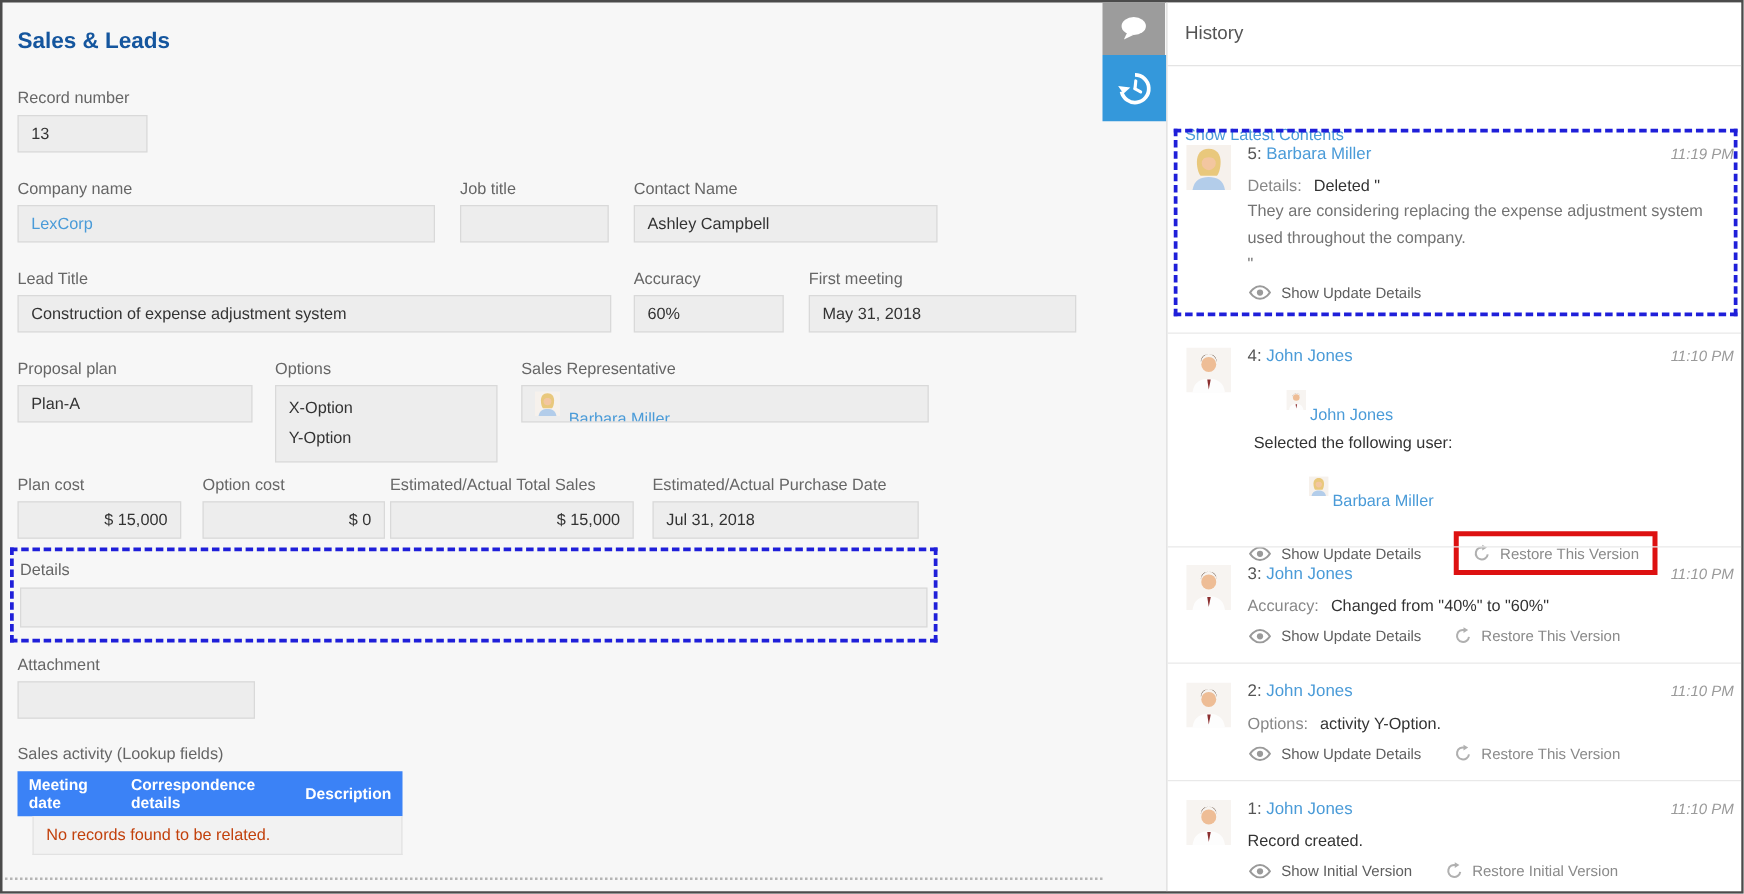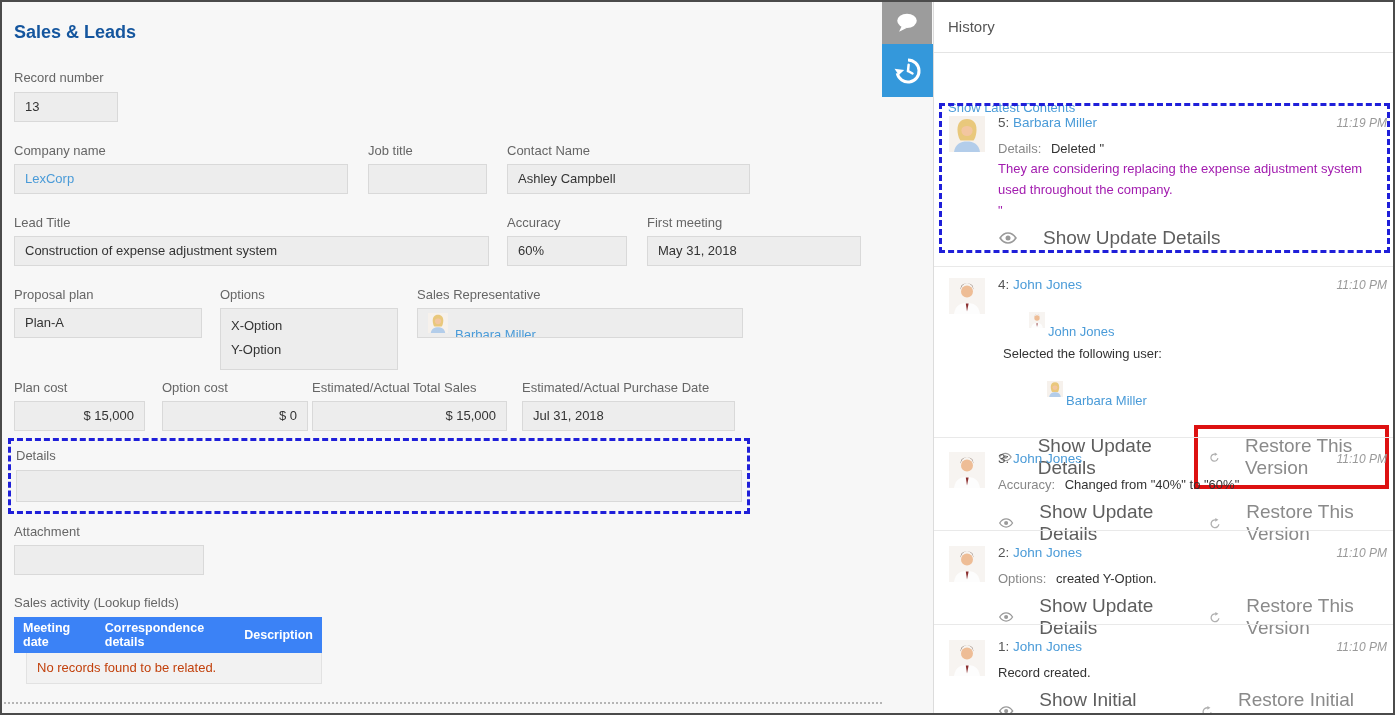--- a/index.html
+++ b/index.html
@@ -41,25 +41,25 @@
   .h-div { position:absolute; left:0; right:0; border-top:1px solid #e9e9e9; }
 
   .h-entry { position:absolute; left:15px; width:440px; }
   .h-avatar { position:absolute; left:0; top:2px; width:36px; height:36px; }
   .h-avatar svg { width:36px; height:36px; }
   .h-content { margin-left:49px; }
   .h-head { font-size:13.5px; color:#555; line-height:18px; }
   .h-time { position:absolute; right:2px; top:2px; font-size:12px; color:#9a9a9a; font-style:italic; }
   .h-line { margin-top:8px; line-height:18px; color:#333; }
   .h-fieldlbl { color:#888; margin-right:6px; }
-  .h-body { line-height:21px; color:#a21caf; }
+  .h-body { line-height:21px; color:#737373; }
   .h-chip { display:flex; align-items:center; gap:3px; margin-top:4px; line-height:20px; }
   .h-chip svg { width:16px; height:16px; }
   .h-actions { display:flex; align-items:center; gap:26px; margin-top:12px; }
-  .h-btn { display:inline-flex; align-items:center; gap:25px; font-size:19px; color:#5e5e5e; cursor:pointer; }
+  .h-btn { display:inline-flex; align-items:center; gap:7px; font-size:12px; color:#5e5e5e; cursor:pointer; }
   .h-btn.dim { color:#8a8a8a; }
   .red-box { display:inline-flex; border:4px solid #dd1111; padding:6px 11px; }
   .e5-box { border:3px dashed #1f1fd9; }
 </style>
 </head>
 <body>
 
 <svg width="0" height="0" style="position:absolute">
   <defs>
     <symbol id="av-woman" viewBox="0 0 36 36">
@@ -302,21 +302,21 @@
             <use href="#av-man"></use>
           </svg></span>
       <span class="h-time">11:10 PM</span>
       <div class="h-content">
         <div class="h-head">
           <span>2:</span>
           <a class="link">John Jones</a>
         </div>
         <div class="h-line">
           <span class="h-fieldlbl">Options:</span>
-          <span>created Y-Option.</span>
+          <span>activity Y-Option.</span>
         </div>
         <div class="h-actions" style="margin-top:7px">
           <span class="h-btn">
             <svg width="20" height="12">
                 <use href="#ic-eye"></use>
               </svg>
             <span>Show Update Details</span>
           </span>
           <span class="h-btn dim">
             <svg width="15" height="15">

